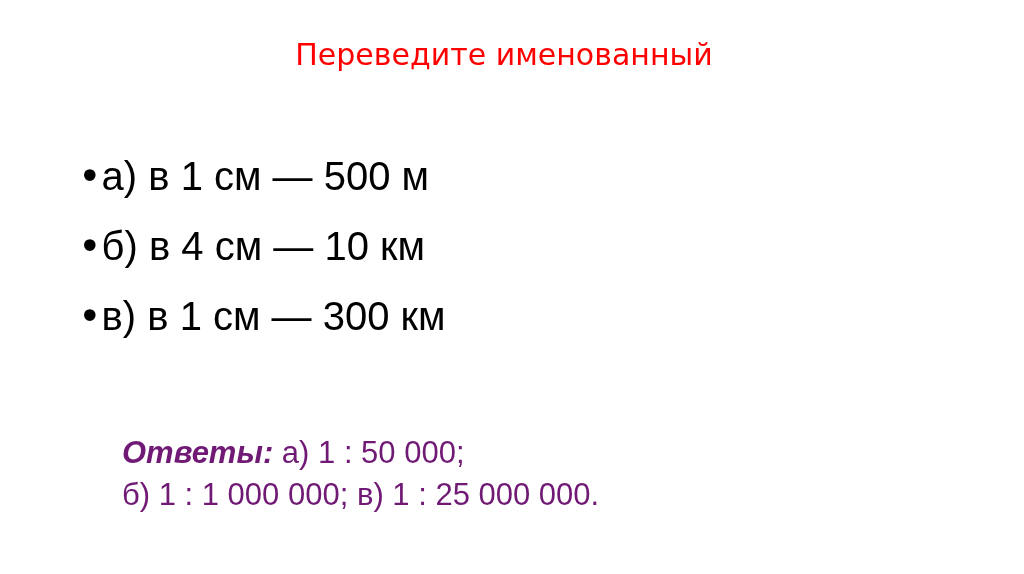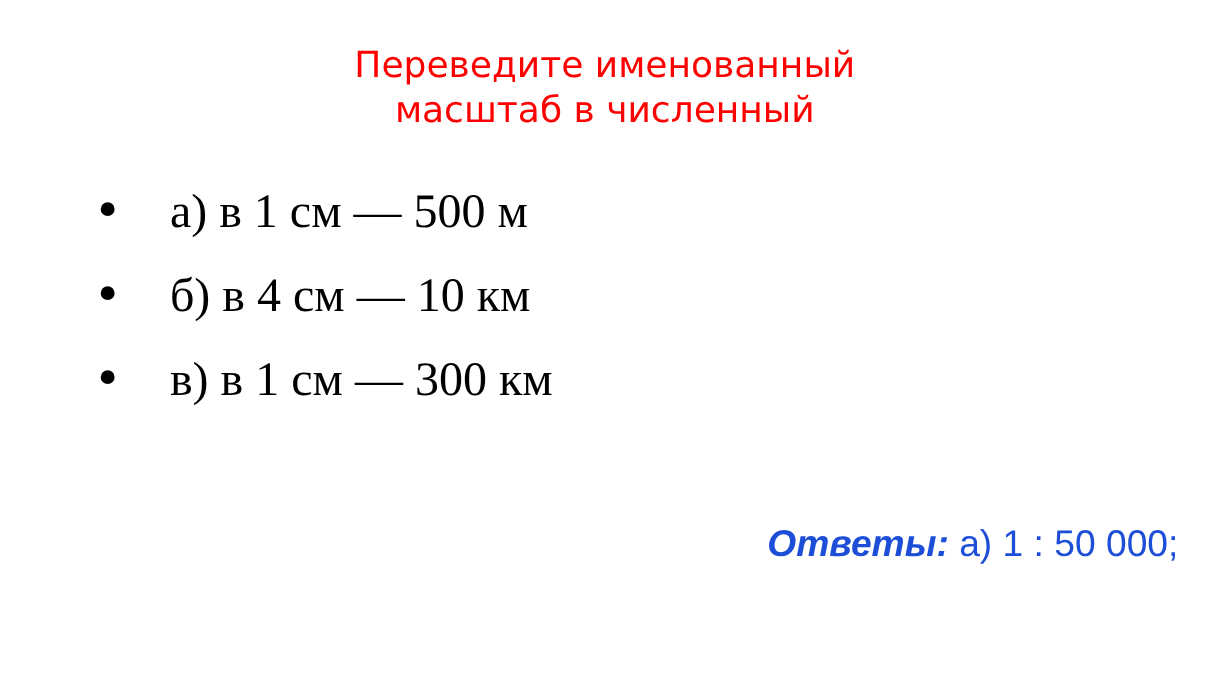--- a/index.html
+++ b/index.html
@@ -49,52 +49,49 @@
     font-size: 40px;
     line-height: 48px;
     color: #000000;
     margin-right: 0px;
     font-family: "DejaVu Sans", sans-serif;
   }
   .bullet-text {
     font-size: 40px;
     line-height: 48px;
     color: #000000;
-    font-family: Liberation Serif, serif;
+    font-family: Liberation Sans, sans-serif;
     white-space: pre;
-    margin-left: 40px;
   }
   .answers {
     position: absolute;
     top: 432px;
     left: 122px;
     width: 860px;
-    color: #1d4ed8;
+    color: #701a75;
     font-size: 31px;
     line-height: 42px;
     font-family: "Liberation Sans", sans-serif;
-    text-align: right;
   }
   .answers-line {
     display: block;
     white-space: pre;
   }
   .answers-label {
     font-weight: bold;
     font-style: italic;
   }
 </style>
 </head>
 <body>
 
 <div class="slide">
 
   <div class="title">
     <span class="title-line">Переведите именованный</span>
-    <span class="title-line">масштаб в численный</span>
   </div>
 
   <div class="bullets">
 
     <div class="bullet-row">
       <span class="bullet-dot">•</span>
       <span class="bullet-text">а) в 1 см — 500 м</span>
     </div>
 
     <div class="bullet-row">
@@ -104,15 +101,16 @@
 
     <div class="bullet-row">
       <span class="bullet-dot">•</span>
       <span class="bullet-text">в) в 1 см — 300 км</span>
     </div>
 
   </div>
 
   <div class="answers">
     <span class="answers-line"><span class="answers-label">Ответы:</span><span> а) 1 : 50 000;</span></span>
+    <span class="answers-line">б) 1 : 1 000 000; в) 1 : 25 000 000.</span>
   </div>
 
 </div>
 
 </body></html>

